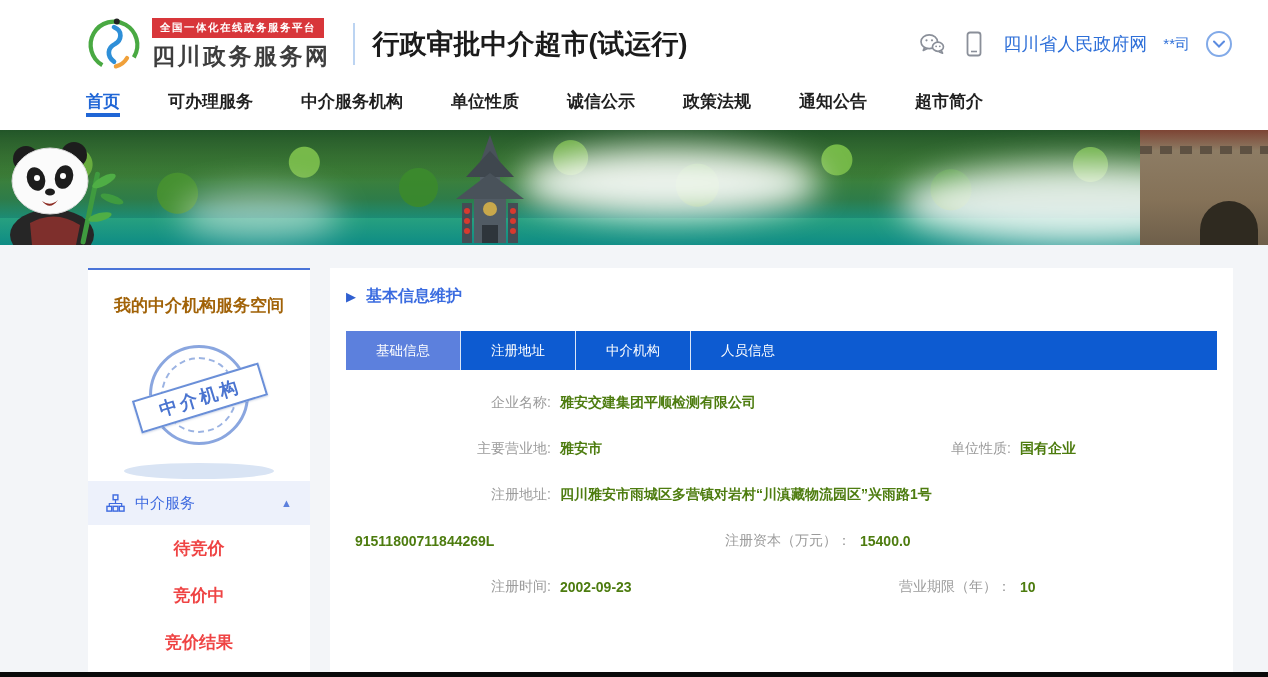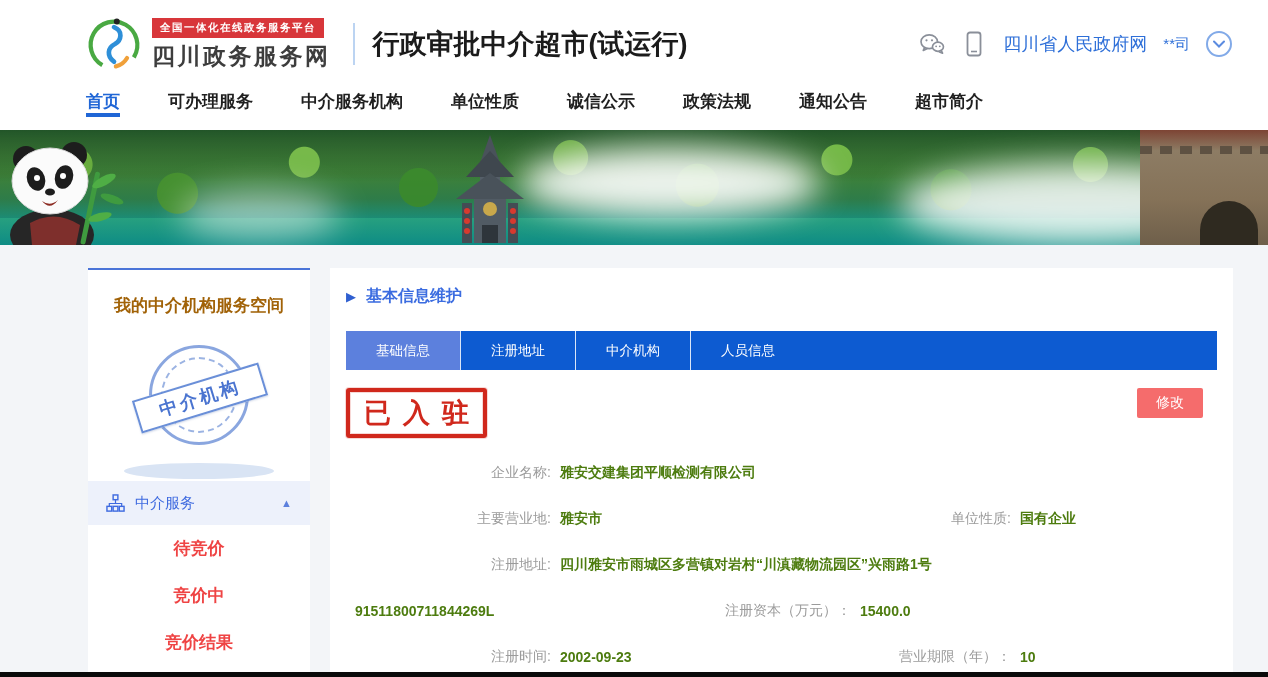--- a/index.html
+++ b/index.html
@@ -238,24 +238,20 @@
       <span class="section-title">基本信息维护</span>
     </div>
 
     <div class="tabbar">
       <div class="tab active">基础信息</div>
       <div class="tab">注册地址</div>
       <div class="tab">中介机构</div>
       <div class="tab">人员信息</div>
     </div>
 
-    <div class="stamp-row">
-      <span class="entry-stamp">已入驻</span>
-      <button class="modify-btn">修改</button>
-    </div>
 
     <div class="form-grid">
       <div class="frow">
         <span class="flabel">企业名称:</span>
         <span class="fvalue span3">雅安交建集团平顺检测有限公司</span>
       </div>
       <div class="frow">
         <span class="flabel">主要营业地:</span>
         <span class="fvalue">雅安市</span>
         <span class="flabel">单位性质:</span>

